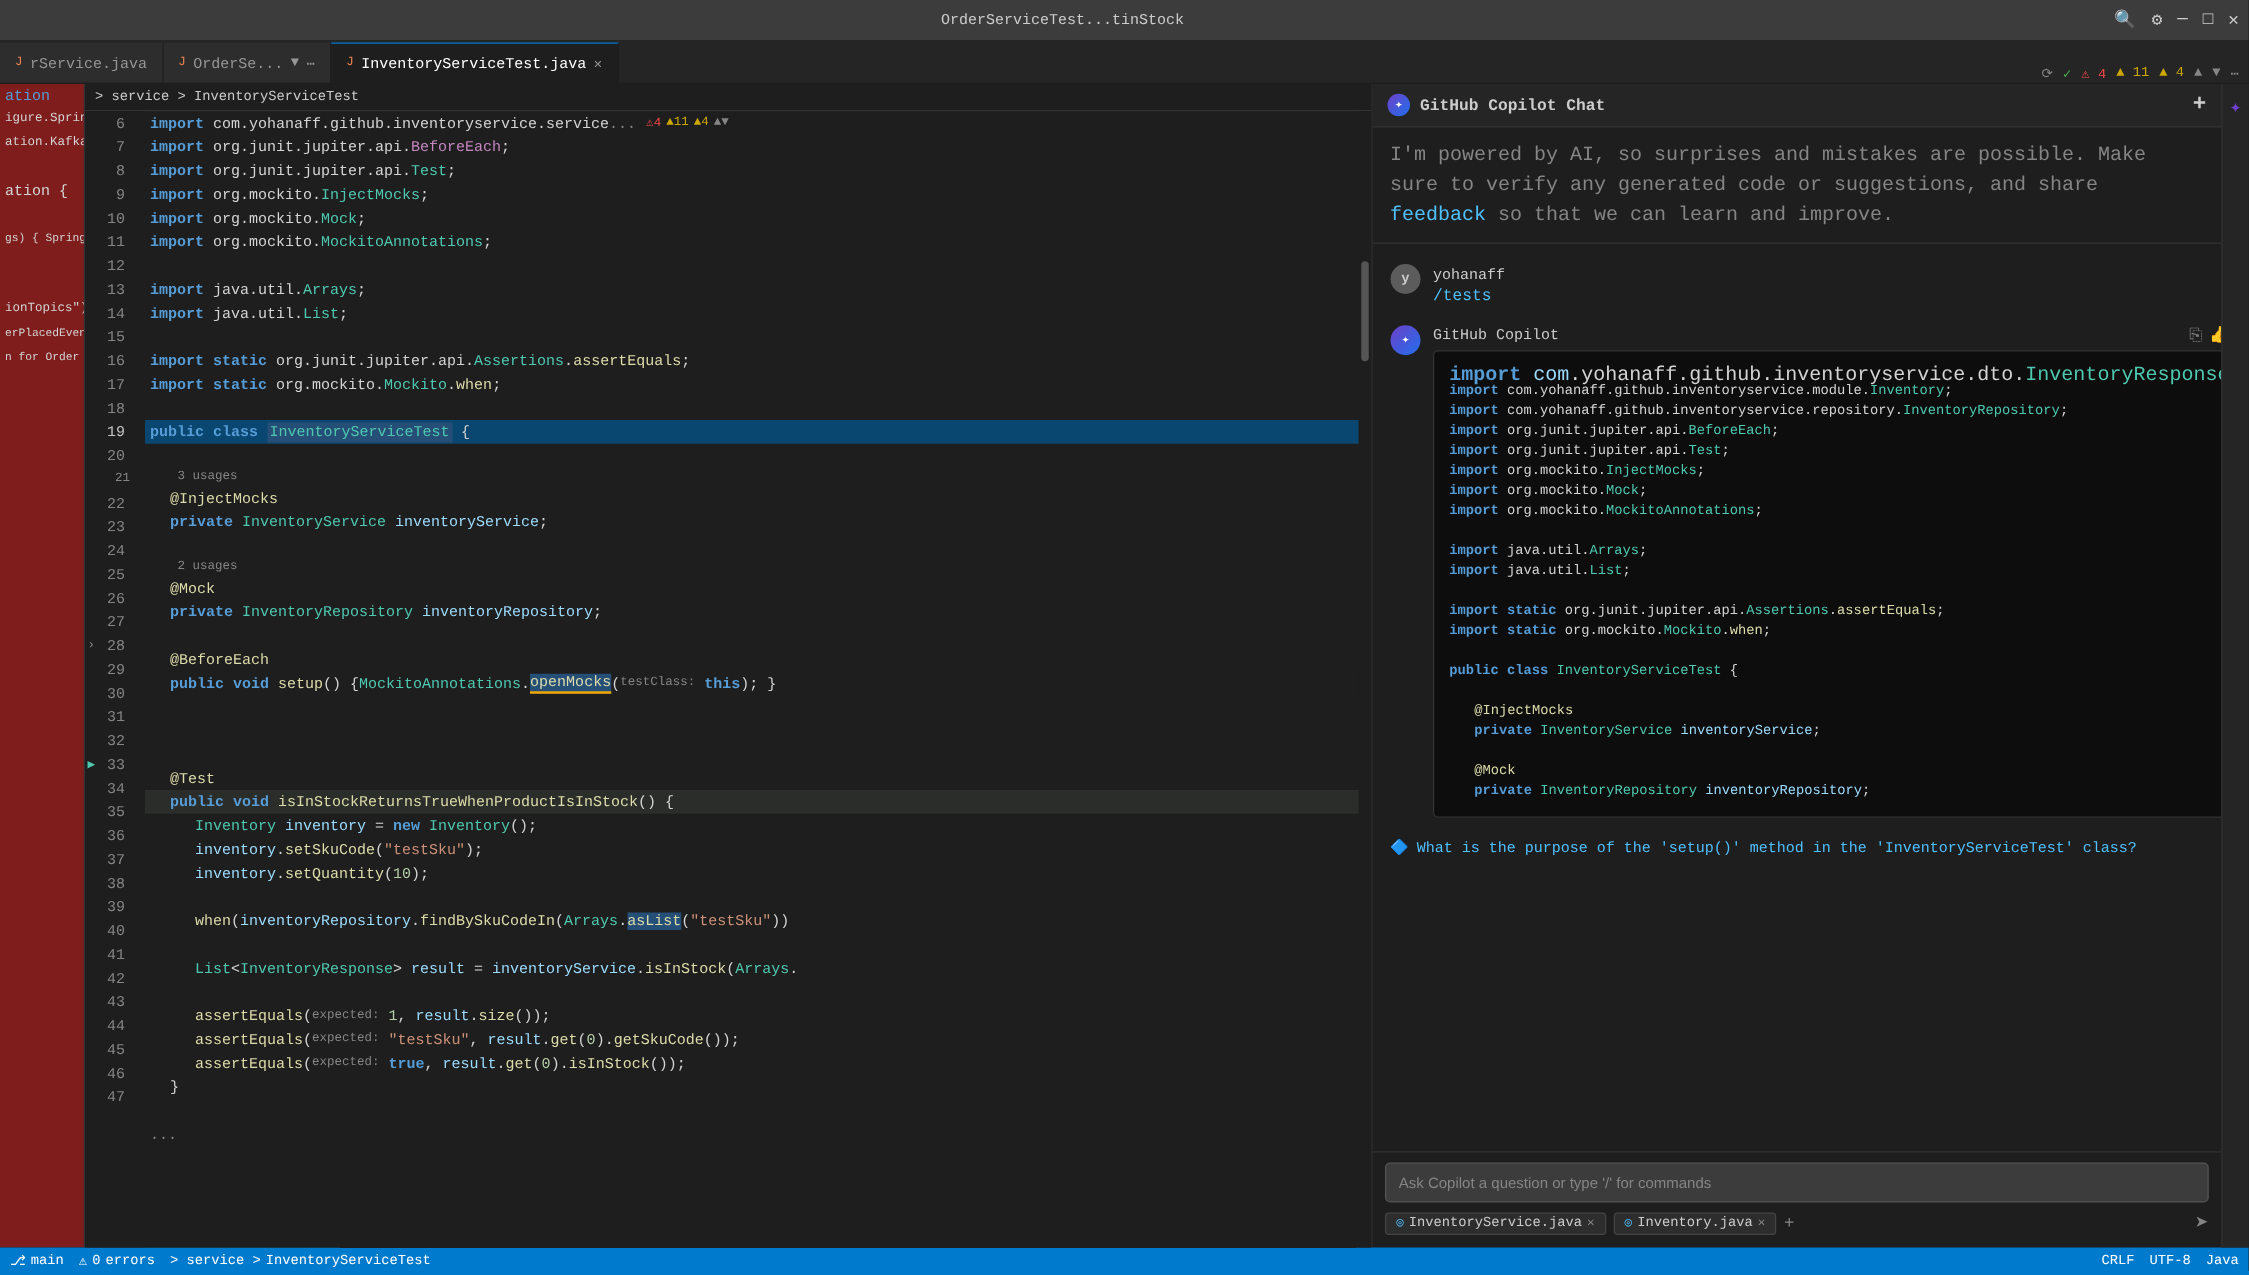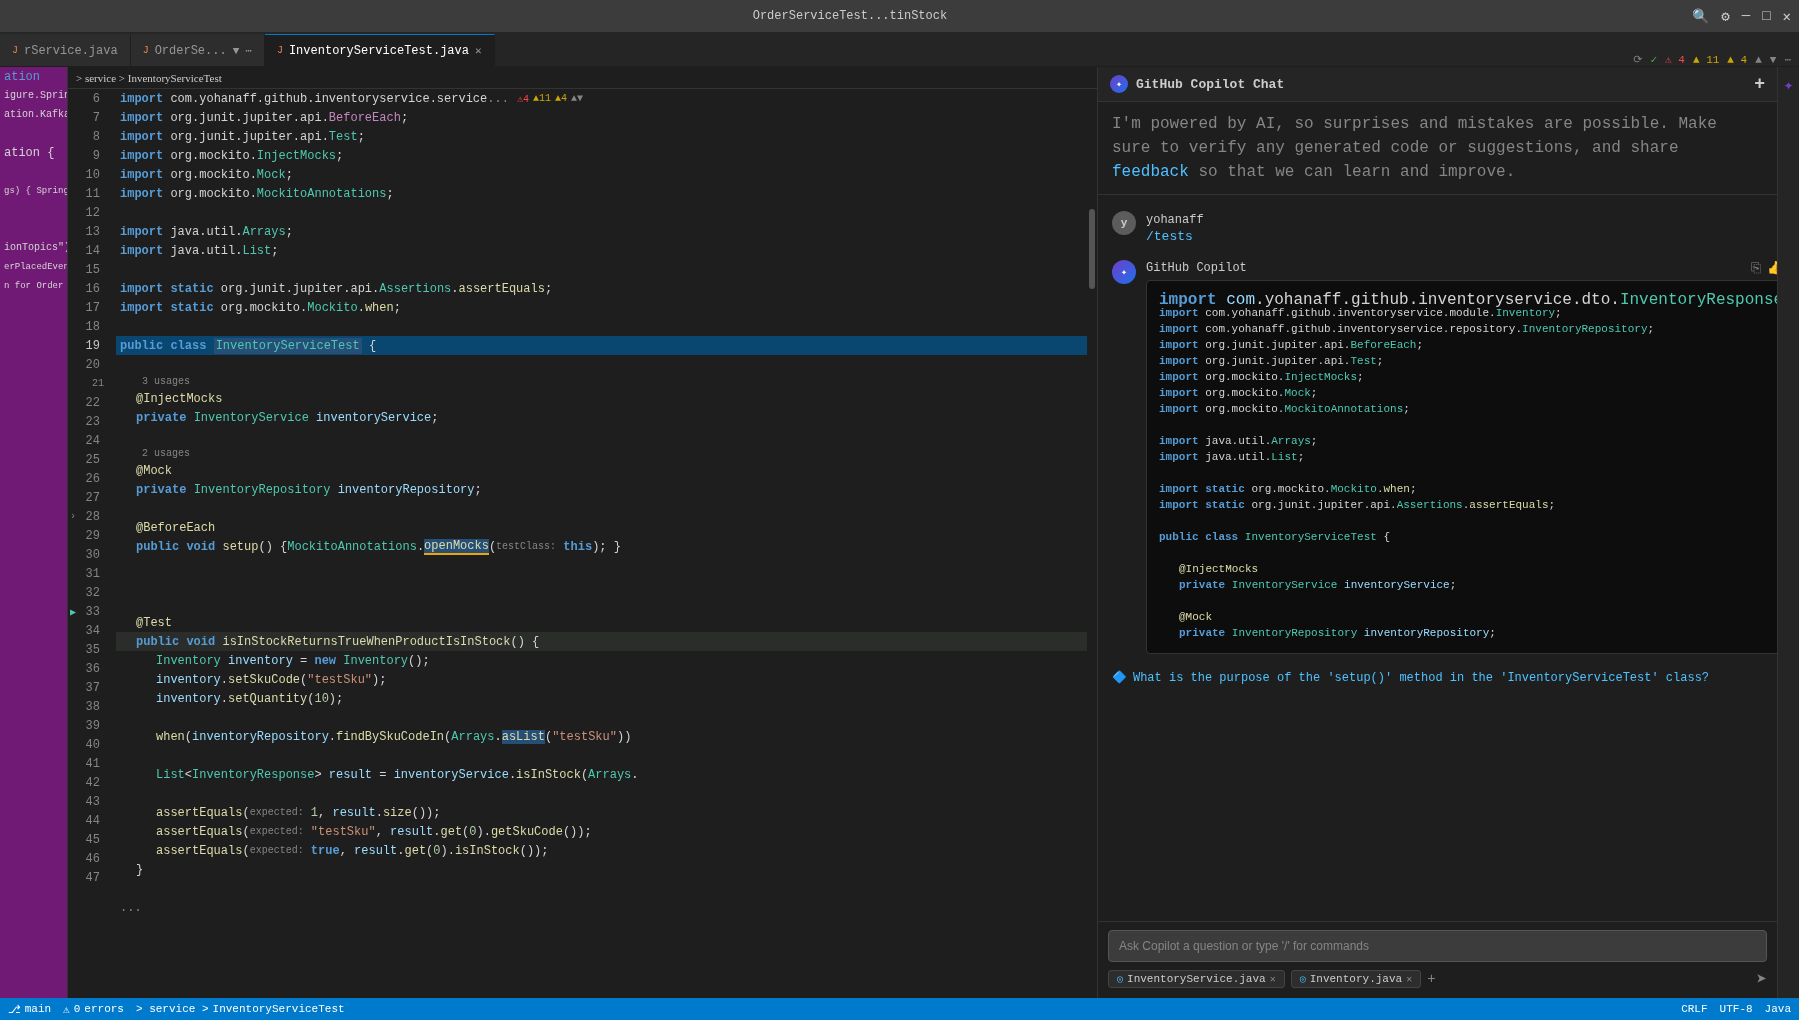--- a/index.html
+++ b/index.html
@@ -63,21 +63,21 @@
     
     .main-area {
       display: flex;
       flex: 1;
       overflow: hidden;
     }
 
     
     .left-gutter {
       width: 68px;
-      background: #701a75;
+      background: #7f1d1d;
       flex-shrink: 0;
       overflow: hidden;
       border-right: 1px solid #333;
       display: flex;
       flex-direction: column;
     }
     .left-code-line {
       height: 19px;
       padding: 0 4px;
       font-size: 12px;
@@ -103,21 +103,21 @@
       height: 22px;
       background: #1e1e1e;
       display: flex;
       align-items: center;
       padding: 0 8px;
       font-size: 11px;
       color: #858585;
       border-bottom: 1px solid #333;
       flex-shrink: 0;
     }
-    .breadcrumb span { color: #ccc; font-family: Liberation Serif, serif; }
+    .breadcrumb span { color: #ccc; }
 
     
     .code-container {
       display: flex;
       flex: 1;
       overflow: hidden;
     }
     .line-numbers {
       width: 48px;
       background: #1e1e1e;
@@ -685,24 +685,24 @@
             </div>
             <div style="height:16px;"></div>
             <div style="height:16px;white-space:nowrap;font-size:11px;">
               <span class="kw">import</span>&nbsp;<span>java.util.</span><span class="type">Arrays</span><span>;</span>
             </div>
             <div style="height:16px;white-space:nowrap;font-size:11px;">
               <span class="kw">import</span>&nbsp;<span>java.util.</span><span class="type">List</span><span>;</span>
             </div>
             <div style="height:16px;"></div>
             <div style="height:16px;white-space:nowrap;font-size:11px;">
+              <span class="kw">import</span>&nbsp;<span class="kw">static</span>&nbsp;<span>org.junit.jupiter.api.</span><span class="type">Assertions</span><span>.</span><span class="fn">assertEquals</span><span>;</span>
+            </div>
+            <div style="height:16px;white-space:nowrap;font-size:11px;">
               <span class="kw">import</span>&nbsp;<span class="kw">static</span>&nbsp;<span>org.mockito.</span><span class="type">Mockito</span><span>.</span><span class="fn">when</span><span>;</span>
-            </div>
-            <div style="height:16px;white-space:nowrap;font-size:11px;">
-              <span class="kw">import</span>&nbsp;<span class="kw">static</span>&nbsp;<span>org.junit.jupiter.api.</span><span class="type">Assertions</span><span>.</span><span class="fn">assertEquals</span><span>;</span>
             </div>
             <div style="height:16px;"></div>
             <div style="height:16px;white-space:nowrap;font-size:11px;">
               <span class="kw">public</span>&nbsp;<span class="kw">class</span>&nbsp;<span class="type">InventoryServiceTest</span>&nbsp;<span>{</span>
             </div>
             <div style="height:16px;"></div>
             <div style="height:16px;white-space:nowrap;font-size:11px;padding-left:20px">
               <span class="ann">@InjectMocks</span>
             </div>
             <div style="height:16px;white-space:nowrap;font-size:11px;padding-left:20px">

